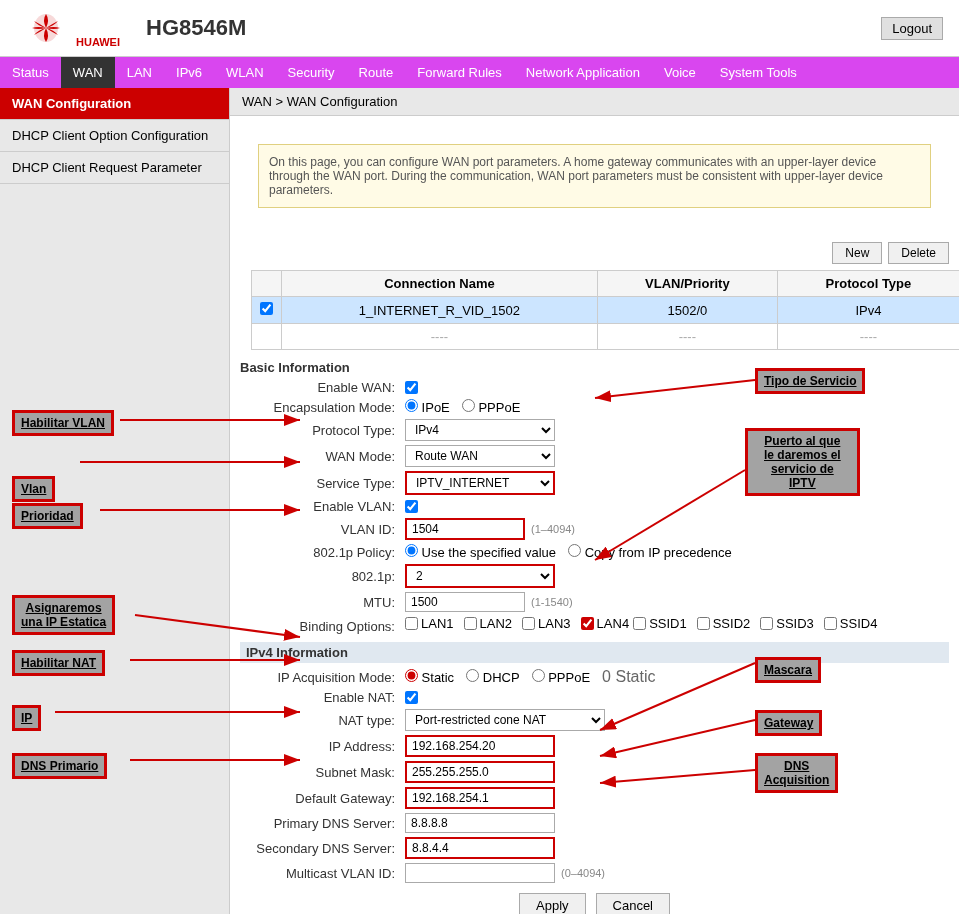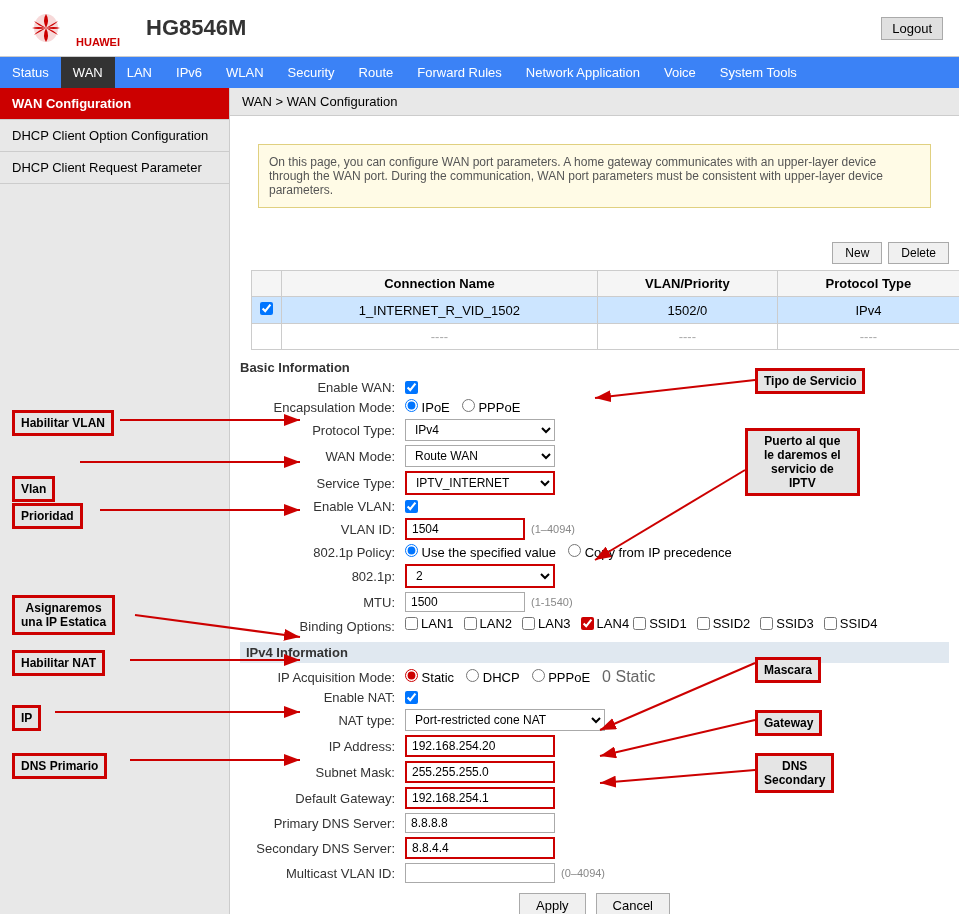--- a/index.html
+++ b/index.html
@@ -7,21 +7,21 @@
 
     
     .header { display: flex; align-items: center; justify-content: space-between; background: #fff; padding: 8px 16px; border-bottom: 1px solid #ccc; }
     .header-left { display: flex; align-items: center; gap: 16px; }
     .logo-area { display: flex; flex-direction: row; align-items: flex-end; }
     .logo-svg { width: 60px; height: 40px; }
     .brand-name { font-size: 11px; font-weight: bold; color: #cc0000; }
     .logout-btn { background: #e0e0e0; border: 1px solid #aaa; padding: 3px 10px; cursor: pointer; font-size: 13px; }
 
     
-    .nav { background: #3b82f6; display: flex; }
+    .nav { background: #d946ef; display: flex; }
     .nav a { color: #fff; text-decoration: none; padding: 8px 12px; font-size: 13px; display: inline-block; }
     .nav a.active { background: #333; }
 
     
     .main-layout { display: flex; min-height: calc(914px - 120px); }
     .sidebar { width: 230px; background: #e8e8e8; border-right: 1px solid #ccc; flex-shrink: 0; }
     .sidebar-item { padding: 8px 12px; border-bottom: 1px solid #ccc; cursor: pointer; font-size: 13px; }
     .sidebar-item.active { background: #cc0000; color: #fff; font-weight: bold; }
 
     
@@ -54,21 +54,21 @@
     .checkbox-group { display: flex; gap: 10px; align-items: center; flex-wrap: wrap; }
     .checkbox-item { display: flex; align-items: center; gap: 3px; }
 
     
     .ipv4-title { font-weight: bold; color: #333; background: #e0e8f0; padding: 3px 6px; margin: 8px 0 5px 0; font-size: 13px; }
 
     
     .footer { text-align: center; padding: 10px; font-size: 11px; color: #666; border-top: 1px solid #ccc; background: #f5f5f5; }
 
     
-    .annot { position: absolute; border: 3px solid #cc0000; background: #e5e5e5; color: #000; font-size: 13px; font-weight: bold; padding: 4px 8px; z-index: 10; white-space: pre-line; text-align: center; }
+    .annot { position: absolute; border: 3px solid #cc0000; background: #a3a3a3; color: #000; font-size: 13px; font-weight: bold; padding: 4px 8px; z-index: 10; white-space: pre-line; text-align: center; text-decoration: underline; }
 
     .page-wrapper { position: relative; width: 959px; }
 
     
     .action-row { display: flex; justify-content: center; gap: 10px; margin: 10px 0; }
     .apply-btn { padding: 4px 16px; border: 1px solid #aaa; background: #f0f0f0; cursor: pointer; font-size: 13px; }
   </style>
 </head>
 <body>
 
@@ -350,21 +350,21 @@
     <div class="annot" style="top:753px;left:12px;font-size:12px;padding:3px 6px;">DNS Primario</div>
 
     <div class="annot" style="top:368px;left:755px;font-size:12px;padding:3px 6px;">Tipo de Servicio</div>
     <div class="annot" style="top:428px;left:745px;font-size:12px;padding:3px 16px;white-space:pre-line;text-align:center;">Puerto al que
 le daremos el
 servicio de
 IPTV</div>
     <div class="annot" style="top:657px;left:755px;font-size:12px;padding:3px 6px;">Mascara</div>
     <div class="annot" style="top:710px;left:755px;font-size:12px;padding:3px 6px;">Gateway</div>
     <div class="annot" style="top:753px;left:755px;font-size:12px;padding:3px 6px;white-space:pre-line;text-align:center;">DNS
-Secondary</div>
+Acquisition</div>
 
     <svg style="position:absolute;top:0;left:0;width:100%;height:100%;" xmlns="http://www.w3.org/2000/svg">
       <defs>
         <marker id="arrowhead" markerWidth="8" markerHeight="6" refX="8" refY="3" orient="auto">
           <polygon points="0 0, 8 3, 0 6" fill="#cc0000"></polygon>
         </marker>
       </defs>
 
       <line x1="120" y1="420" x2="300" y2="420" stroke="#cc0000" stroke-width="2" marker-end="url(#arrowhead)"></line>
 

